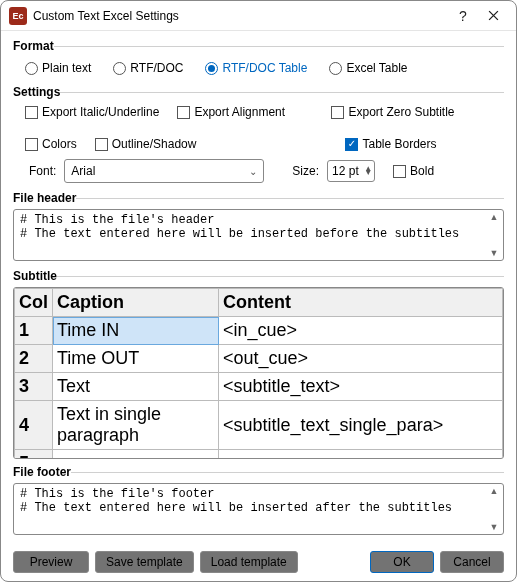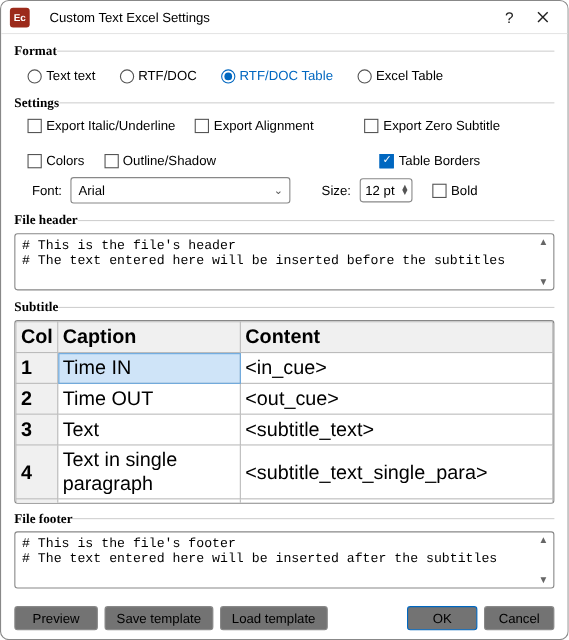--- a/index.html
+++ b/index.html
@@ -30,21 +30,21 @@
   .app-icon {
     width: 18px; height: 18px;
     background: #9c2a1a;
     border-radius: 3px;
     display: flex;
     align-items: center;
     justify-content: center;
     color: #fff;
     font-size: 9px;
     font-weight: bold;
-    margin-right: 18px;
+    margin-right: 6px;
   }
   .title-text { flex: 1; font-size: 12px; }
   .title-btn {
     width: 30px; height: 28px;
     display: flex; align-items: center; justify-content: center;
     font-size: 14px; color: #222;
     cursor: default;
   }
   .content {
     flex: 1;
@@ -53,21 +53,20 @@
     display: flex;
     flex-direction: column;
   }
   .section-header {
     font-weight: bold;
     font-size: 12px;
     display: flex;
     align-items: center;
     gap: 0;
     margin-top: 4px;
-    font-family: Liberation Serif, serif;
   }
   .section-header .line {
     flex: 1;
     height: 1px;
     background: #d0d0d0;
   }
   .row { display: flex; align-items: center; gap: 8px; }
   .format-row {
     padding: 8px 8px 6px 12px;
     gap: 22px;
@@ -211,21 +210,21 @@
 
   <div class="content">
 
     <div class="section-header">
       <span>Format</span>
       <span class="line"></span>
     </div>
     <div class="row format-row">
       <label class="radio">
         <span class="radio-shape"></span>
-        <span>Text text</span>
+        <span>Plain text</span>
       </label>
       <label class="radio">
         <span class="radio-shape"></span>
         <span>RTF/DOC</span>
       </label>
       <label class="radio checked-label">
         <span class="radio-shape checked"></span>
         <span>RTF/DOC Table</span>
       </label>
       <label class="radio">

